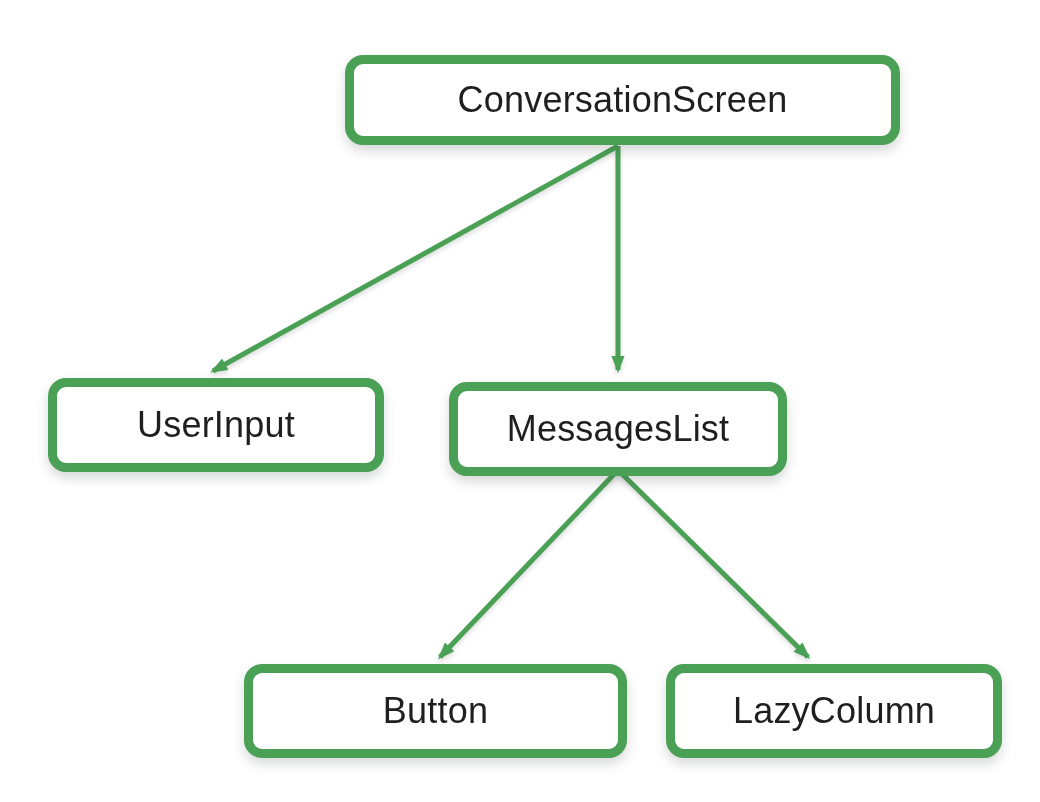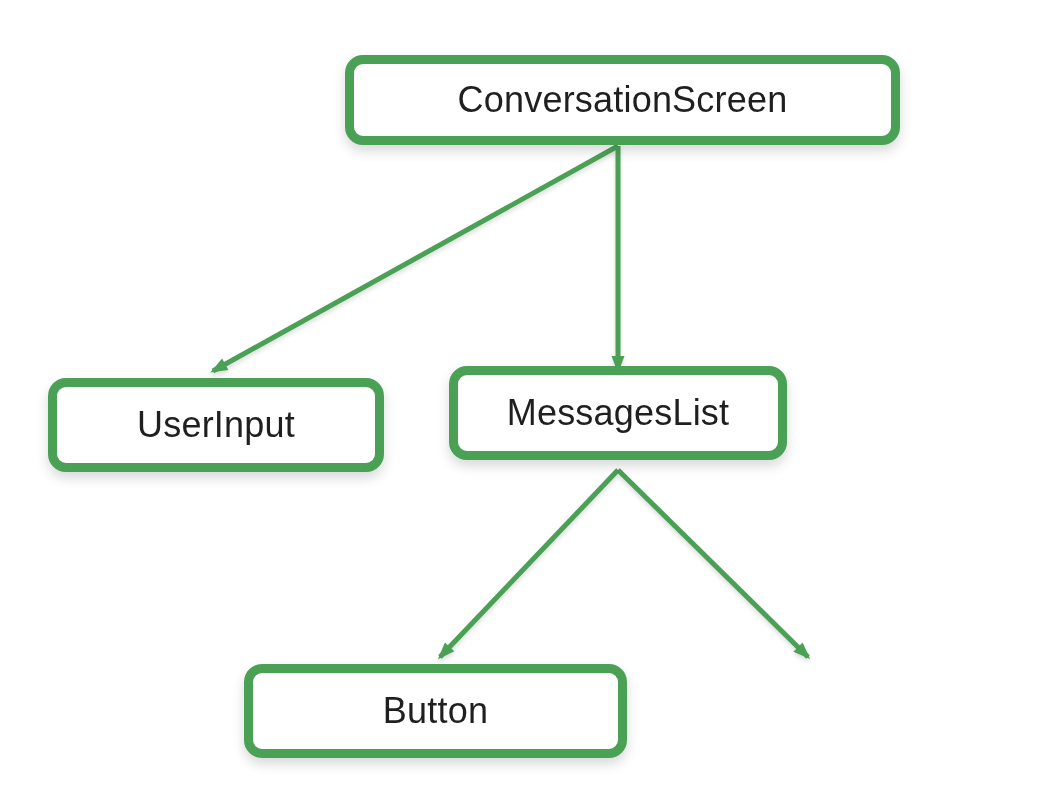--- a/index.html
+++ b/index.html
@@ -33,21 +33,21 @@
     display: flex;
     align-items: center;
     justify-content: center;
     font-size: 36px;
     color: #1f1f1f;
     letter-spacing: 0.2px;
     white-space: nowrap;
   }
   .node-conversation-screen { left: 345px; top: 55px;  width: 555px; height: 90px; }
   .node-user-input          { left: 48px;  top: 378px; width: 336px; height: 94px; }
-  .node-messages-list       { left: 449px; top: 366px; width: 338px; height: 94px; }
+  .node-messages-list       { left: 449px; top: 382px; width: 338px; height: 94px; }
   .node-button              { left: 244px; top: 664px; width: 383px; height: 94px; }
   .node-lazy-column         { left: 666px; top: 664px; width: 336px; height: 94px; }
 </style>
 </head>
 <body>
 
 <div class="canvas">
 
   <svg class="edges-layer" viewBox="0 0 1040 802" xmlns="http://www.w3.org/2000/svg">
     <defs>
@@ -70,14 +70,17 @@
   </div>
 
   <div class="node node-messages-list">
     <span>MessagesList</span>
   </div>
 
   <div class="node node-button">
     <span>Button</span>
   </div>
 
+  <div class="node node-lazy-column">
+    <span>LazyColumn</span>
+  </div>
 
 </div>
 
 </body></html>

